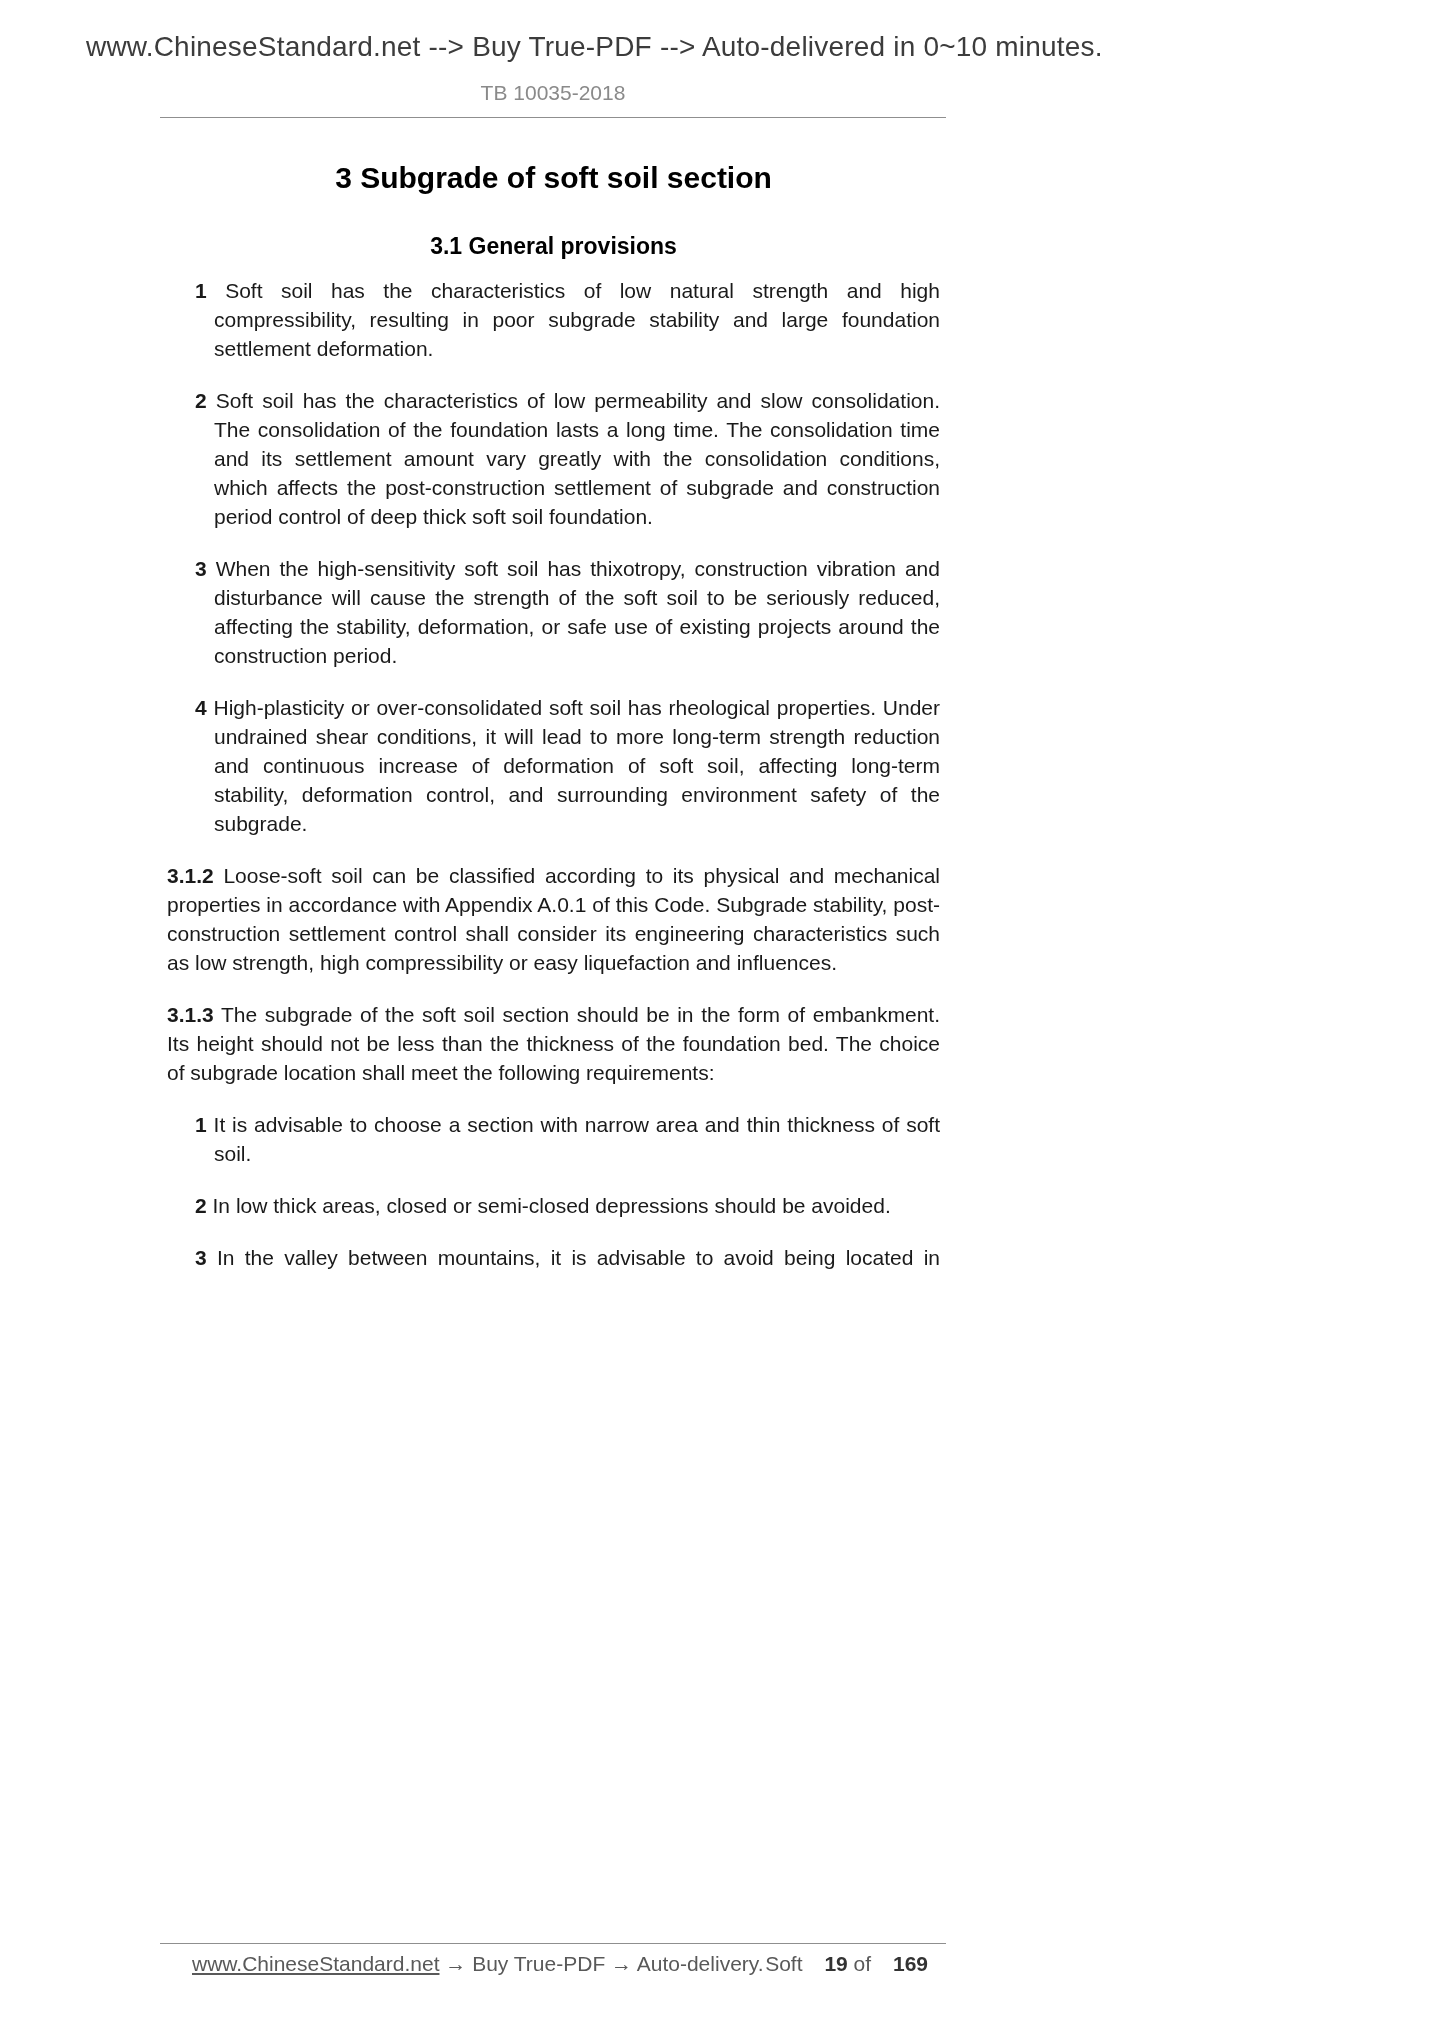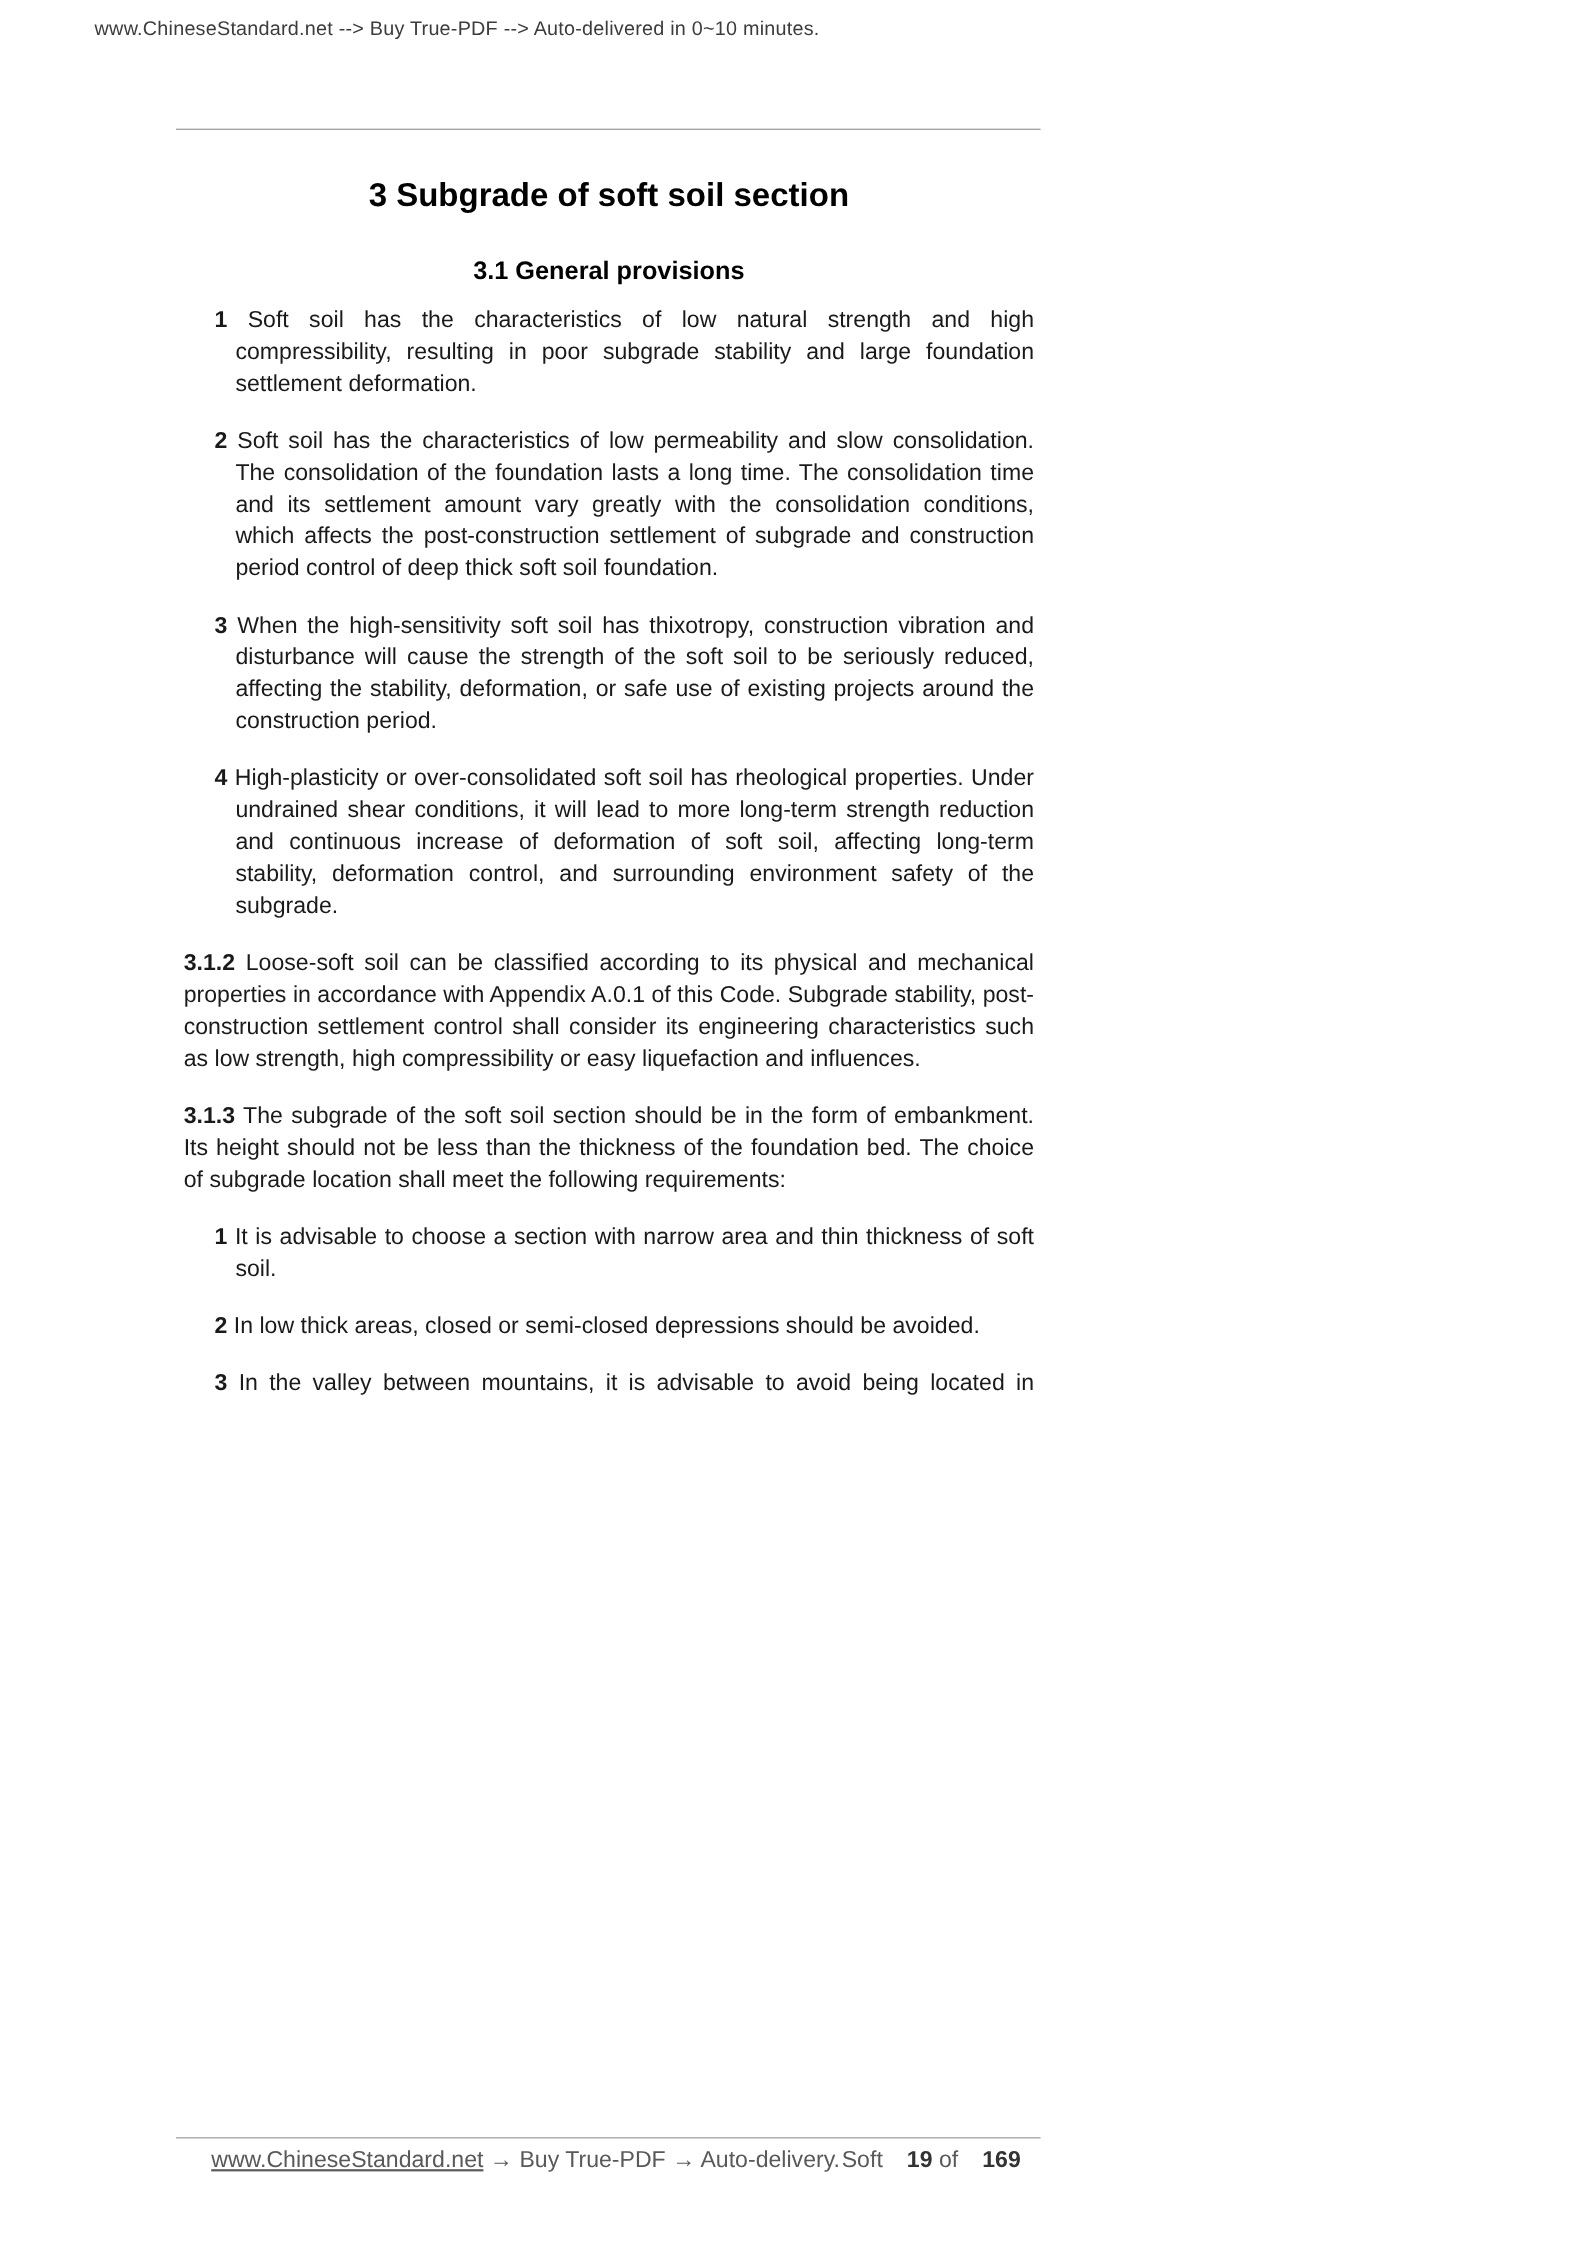--- a/index.html
+++ b/index.html
@@ -10,22 +10,22 @@
     font-family: "Liberation Sans", sans-serif;
     color: #1a1a1a;
     position: relative;
     overflow: hidden;
   }
   .page { position: absolute; inset: 0; }
 
   .banner {
     position: absolute;
     left: 86px;
-    top: 16px;
-    font-size: 18px;
+    top: 31px;
+    font-size: 28px;
     color: #3c3c3c;
     letter-spacing: 0.2px;
     white-space: nowrap;
   }
   .doc-number {
     position: absolute;
     left: 160px;
     top: 81px;
     width: 786px;
     text-align: center;
@@ -99,20 +99,21 @@
   }
   .footer-right { white-space: nowrap; }
   .footer-right .pagenum { font-weight: bold; color: #333333; margin-left: 16px; }
 </style>
 </head>
 <body>
 
 <div class="page">
 
   <div class="banner">www.ChineseStandard.net --&gt; Buy True-PDF --&gt; Auto-delivered in 0~10 minutes.</div>
+  <div class="doc-number">TB 10035-2018</div>
   <div class="header-rule"></div>
 
   <div class="content">
 
     <h1 class="title">3 Subgrade of soft soil section</h1>
     <h2 class="section-heading">3.1 General provisions</h2>
 
 
     <p class="para item"><span class="num">1</span> <span class="txt">Soft soil has the characteristics of low natural strength and high compressibility, resulting in poor subgrade stability and large foundation settlement deformation.</span></p>
 

